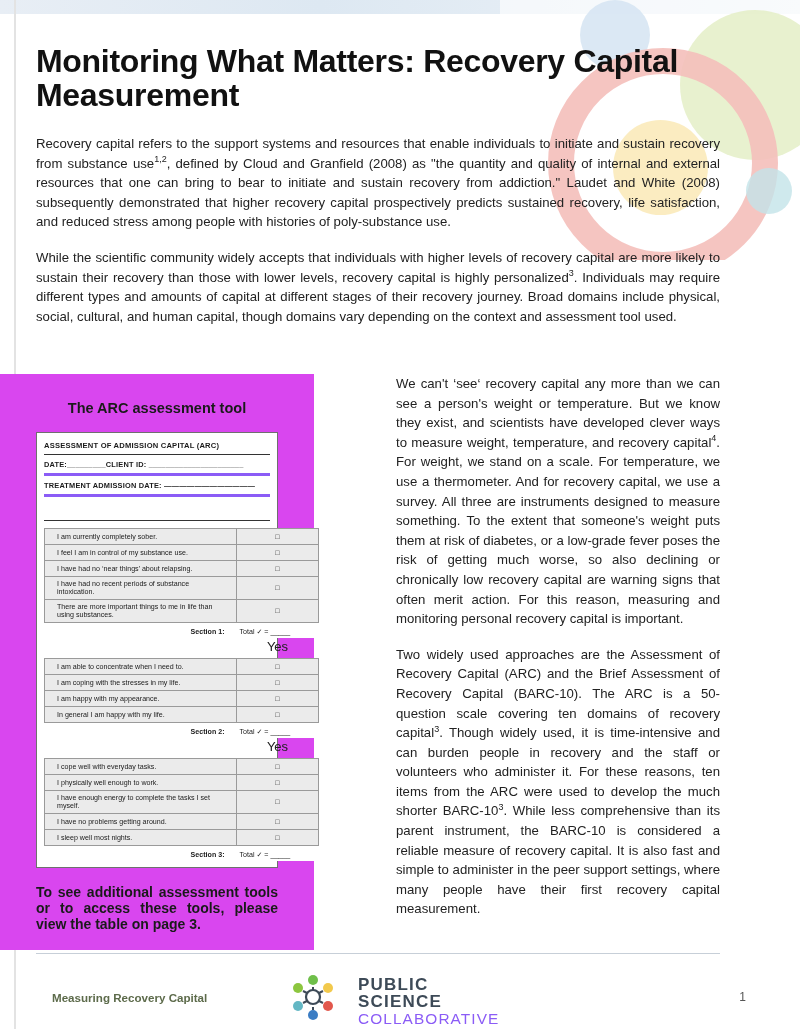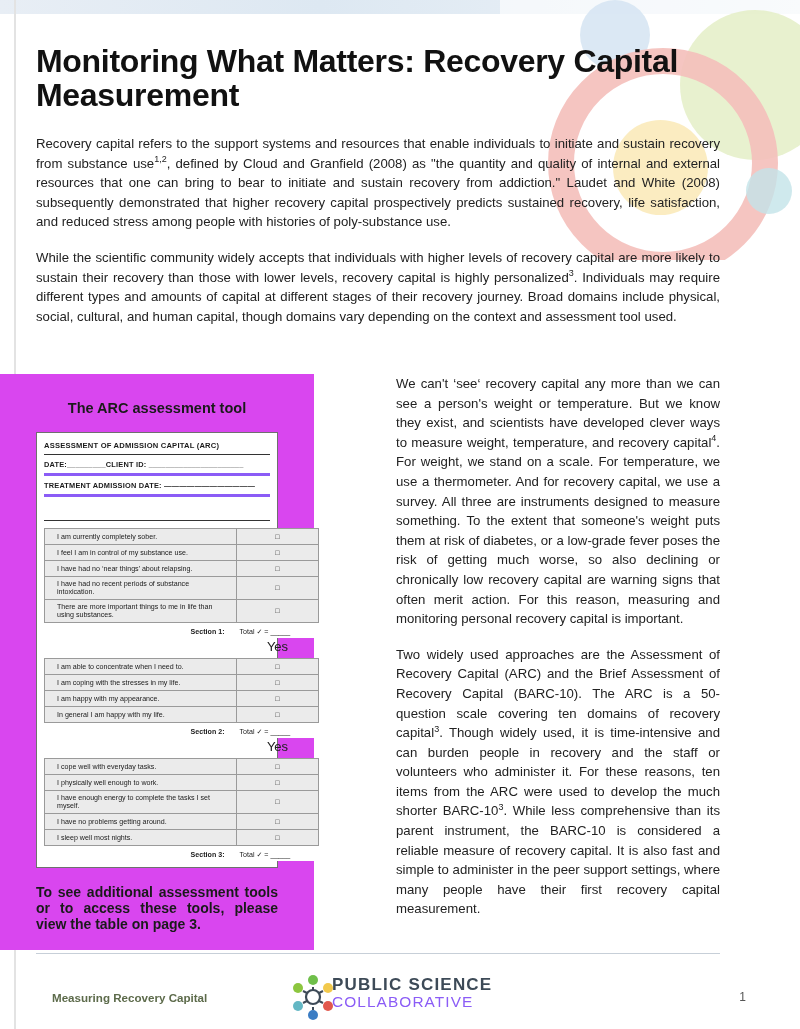--- a/index.html
+++ b/index.html
@@ -257,21 +257,21 @@
   }
   .logo {
     position: absolute;
     left: 286px;
     top: 8px;
     width: 230px;
     height: 46px;
   }
   .logo-text {
     position: absolute;
-    left: 46px;
+    left: 72px;
     top: 2px;
     line-height: 17px;
   }
   .logo-text .l1 {
     font-size: 17px;
     font-weight: bold;
     letter-spacing: 1.2px;
     color: #3d4a57;
     display: block;
   }

